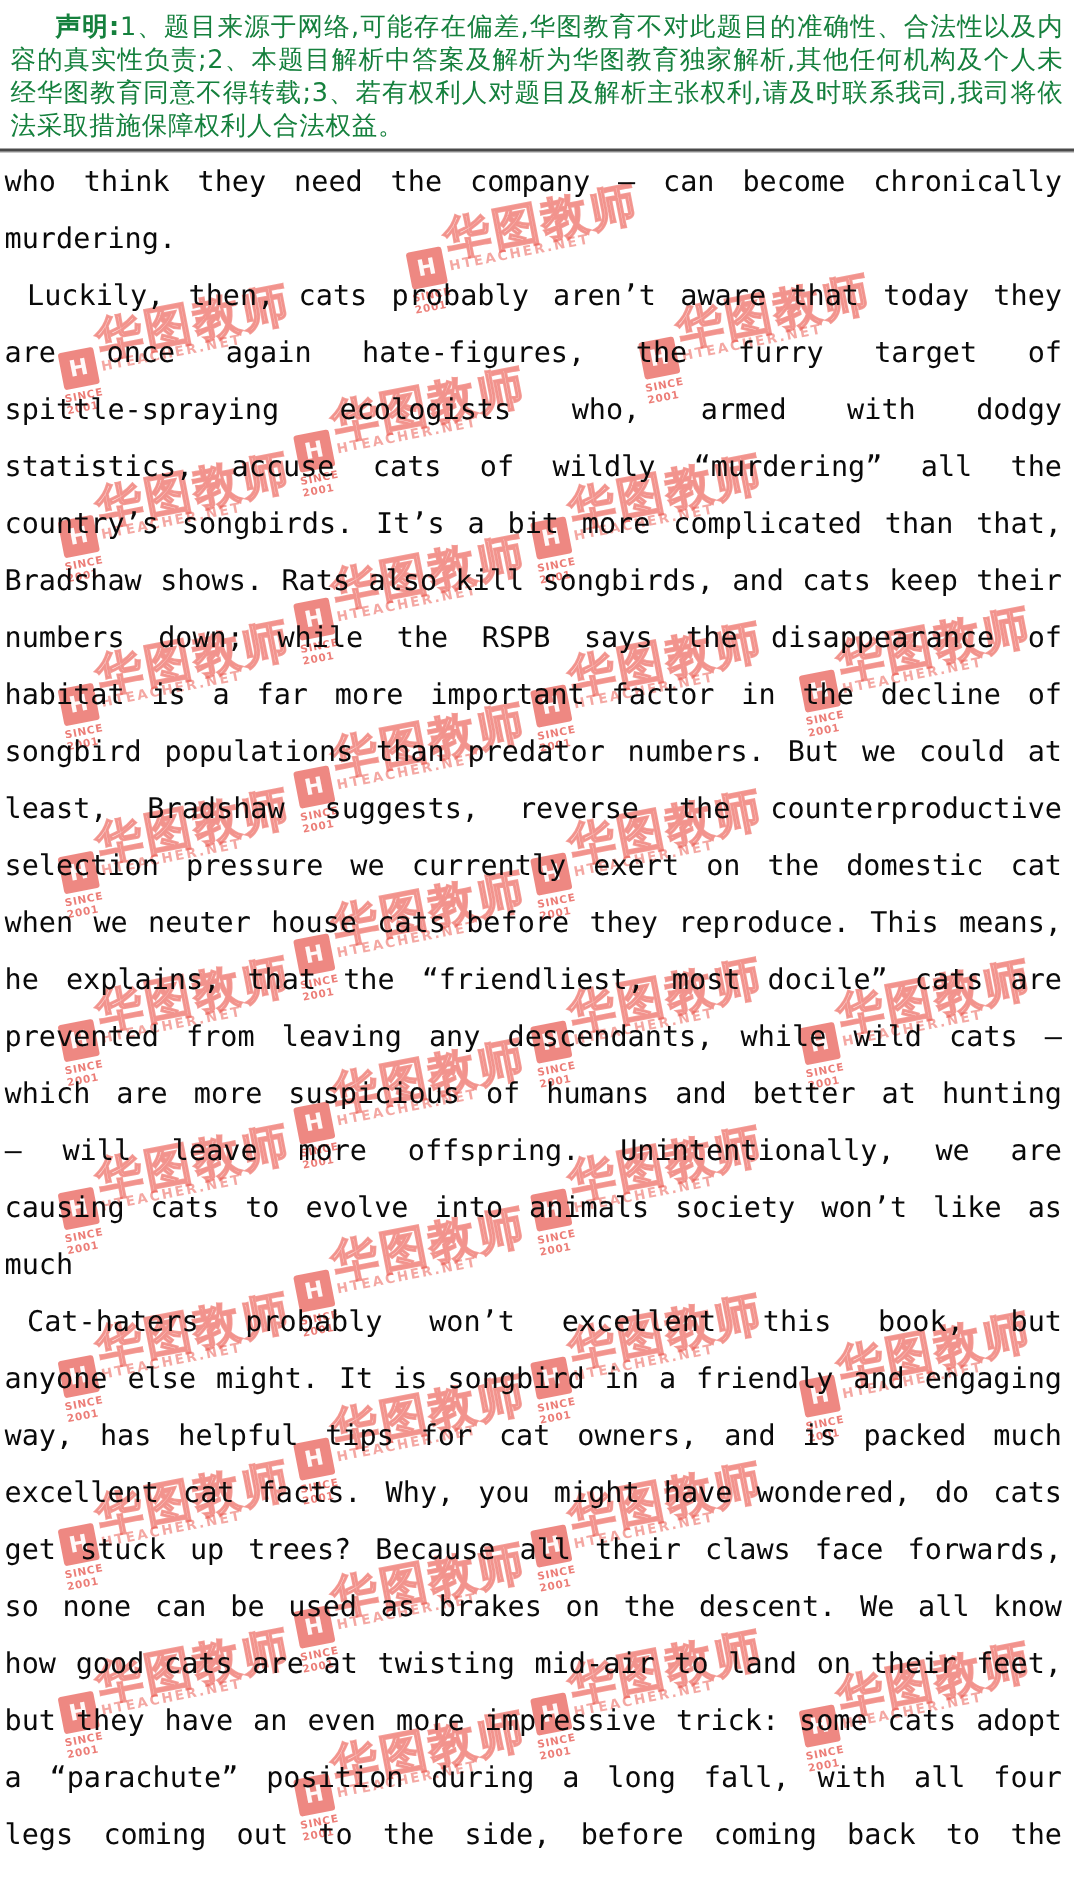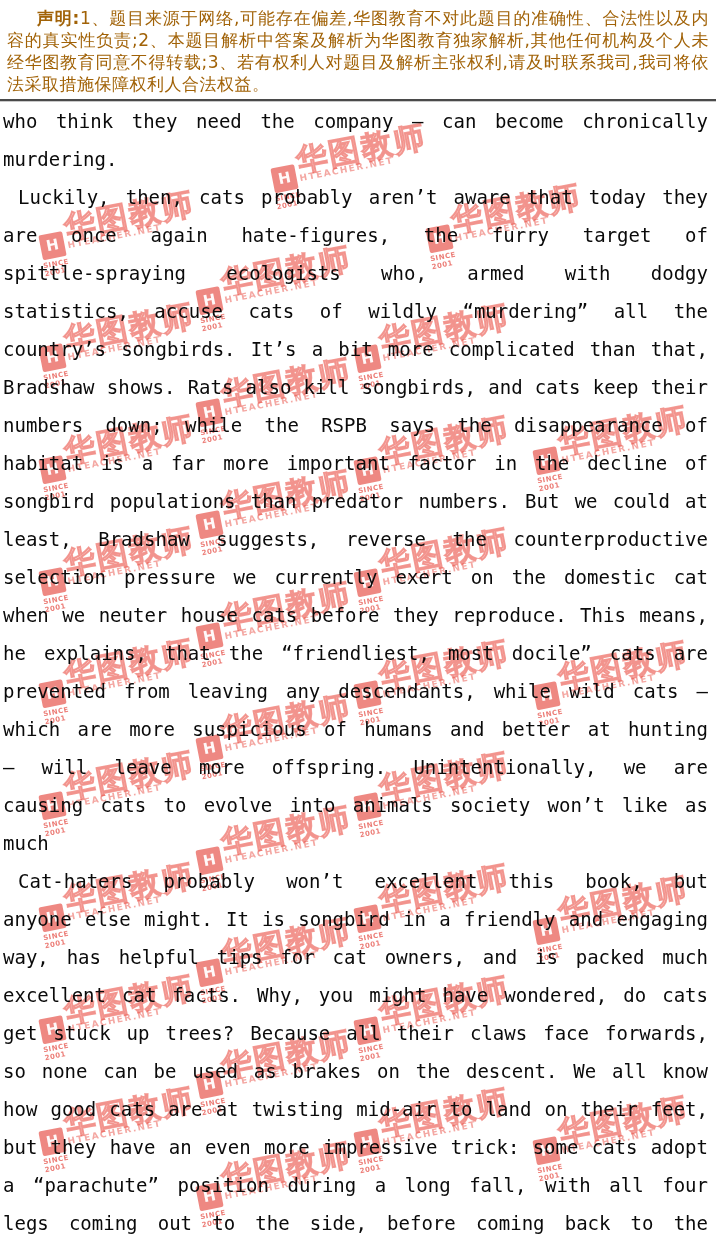--- a/index.html
+++ b/index.html
@@ -8,21 +8,21 @@
     width:716px; height:1255px;
     background:#ffffff;
     overflow:hidden;
     font-family:"DejaVu Sans", sans-serif;
   }
 
   
   .disclaimer {
     position:relative; z-index:3;
     padding:7px 7px 0 7px;
-    color:#a16207;
+    color:#15803d;
     font-size:17px;
     line-height:22px;
     text-align:justify;
     text-indent:30px;
     letter-spacing:0.5px;
   }
   .disclaimer b { font-weight:bold; }
 
   
   .divider {

